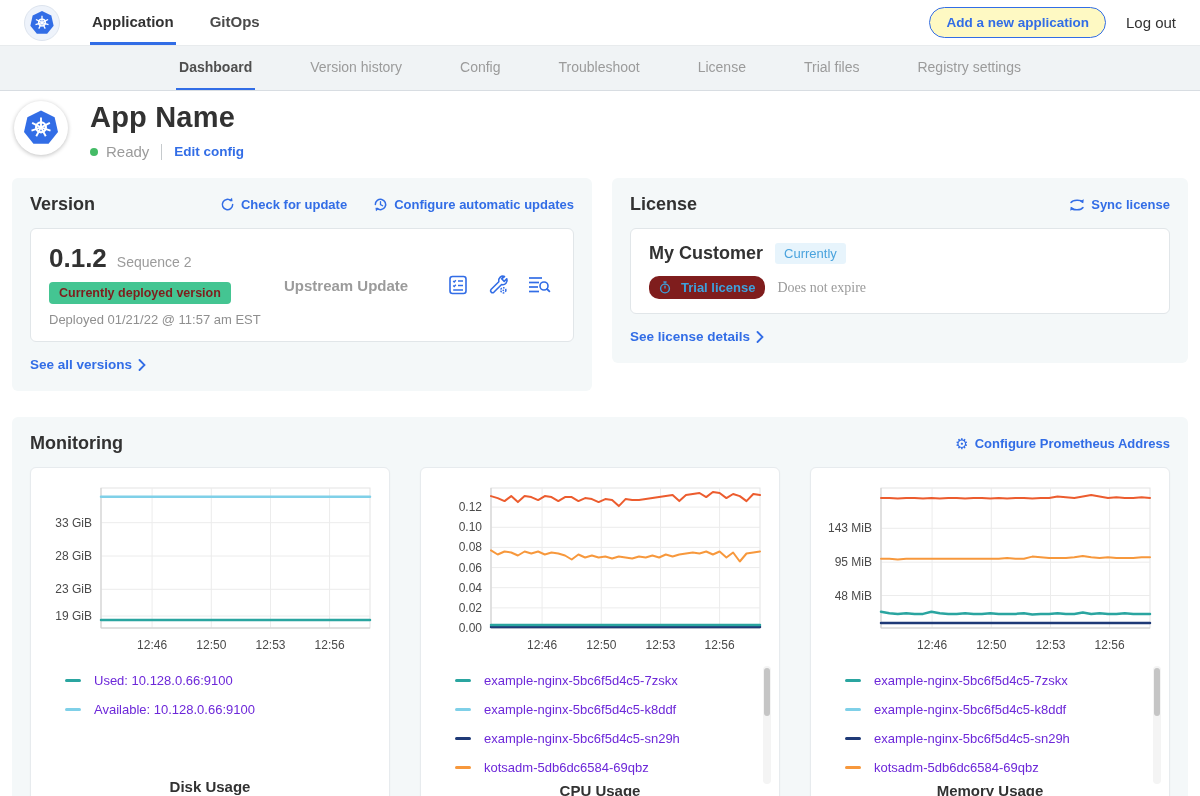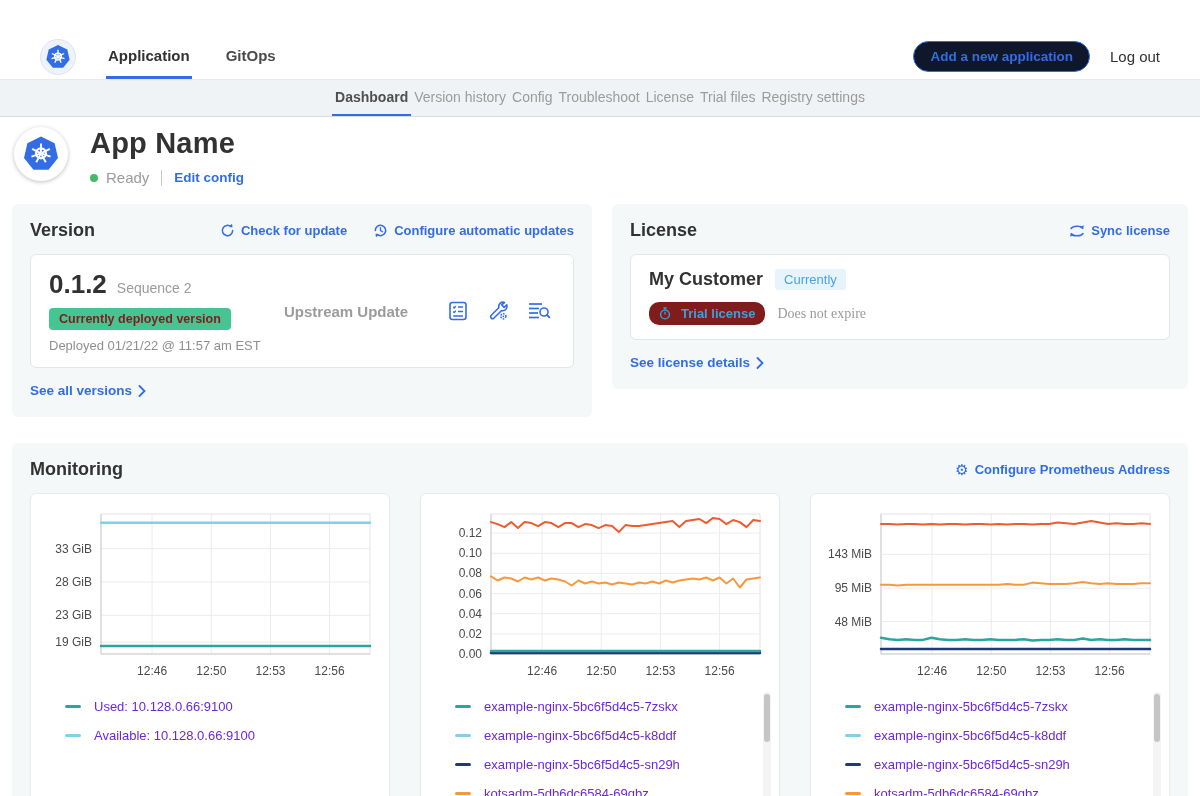--- a/index.html
+++ b/index.html
@@ -1,35 +1,35 @@
 <!DOCTYPE html>
 <html><head>
 <meta charset="utf-8">
 <style>
   * { margin:0; padding:0; box-sizing:border-box; }
   html,body { width:1200px; height:796px; background:#fff; overflow:hidden;
     font-family:"Liberation Sans","DejaVu Sans",sans-serif; color:#323232; }
 
   
-  .topbar { height:45px; display:flex; align-items:stretch; padding:0 40px; background:#fff;margin-top:34px; }
+  .topbar { height:45px; display:flex; align-items:stretch; padding:0 24px; background:#fff; }
   .brand { width:36px; height:36px; border-radius:50%; background:#eef3fb; border:1px solid #dde4ee;
     display:flex; align-items:center; justify-content:center; align-self:center; }
   .topbar-tabs { display:flex; margin-left:30px; gap:32px; }
   .toptab { display:flex; align-items:center; padding:0 2px; font-size:15px; font-weight:700;
     color:#4a4a4a; border-bottom:3px solid transparent; cursor:pointer; }
   .toptab.active { color:#323232; border-bottom-color:#326de6; }
   .topbar-right { margin-left:auto; display:flex; align-items:center; gap:20px; }
-  .add-app-btn { border:1.5px solid #326de6; background:#0f172a; color:#326de6; font-weight:700;
+  .add-app-btn { border:1.5px solid #326de6; background:#fef9c3; color:#326de6; font-weight:700;
     font-size:13.5px; border-radius:16px; padding:7px 16px; cursor:pointer;
     font-family:"Liberation Sans","DejaVu Sans",sans-serif; }
   .logout { font-size:15px; color:#323232; cursor:pointer; }
 
   
-  .subnav { height:38px; background:#f0f3f5; border-top:1px solid #e8ebed; border-bottom:1px solid #d8dde2;
-    display:flex; justify-content:center; }
+  .subnav { height:46px; background:#f0f3f5; border-top:1px solid #e8ebed; border-bottom:1px solid #d8dde2;
+    display:flex; justify-content:center; gap:52px; }
   .subtab { display:flex; align-items:center; font-size:14px; color:#9b9b9b; padding:0 3px;
     border-bottom:2.5px solid transparent; cursor:pointer; }
   .subtab.active { color:#4f4f4f; font-weight:700; border-bottom-color:#326de6; }
 
   
   .app-header { display:flex; padding:10px 14px 14px; align-items:flex-start; }
   .app-icon { width:54px; height:54px; border-radius:50%; background:#fff;
     box-shadow:0 1px 4px rgba(0,0,0,.25); display:flex; align-items:center; justify-content:center; }
   .app-head-text { margin-left:22px; }
   .app-title { font-size:29px; font-weight:700; color:#323232; letter-spacing:.2px; }

